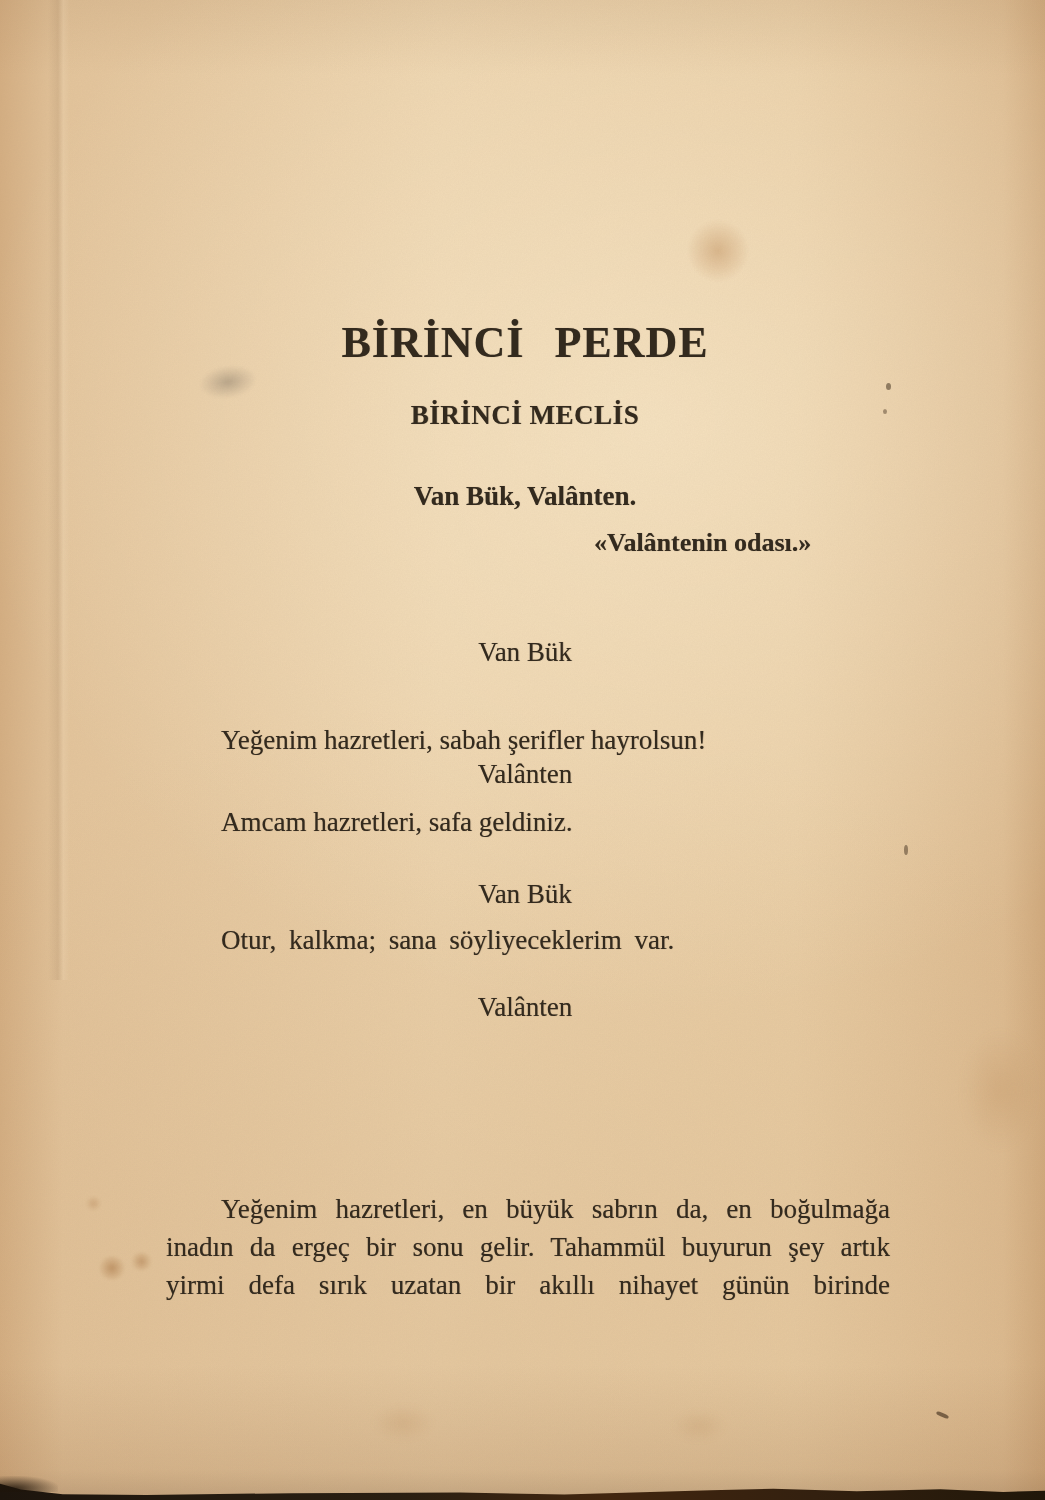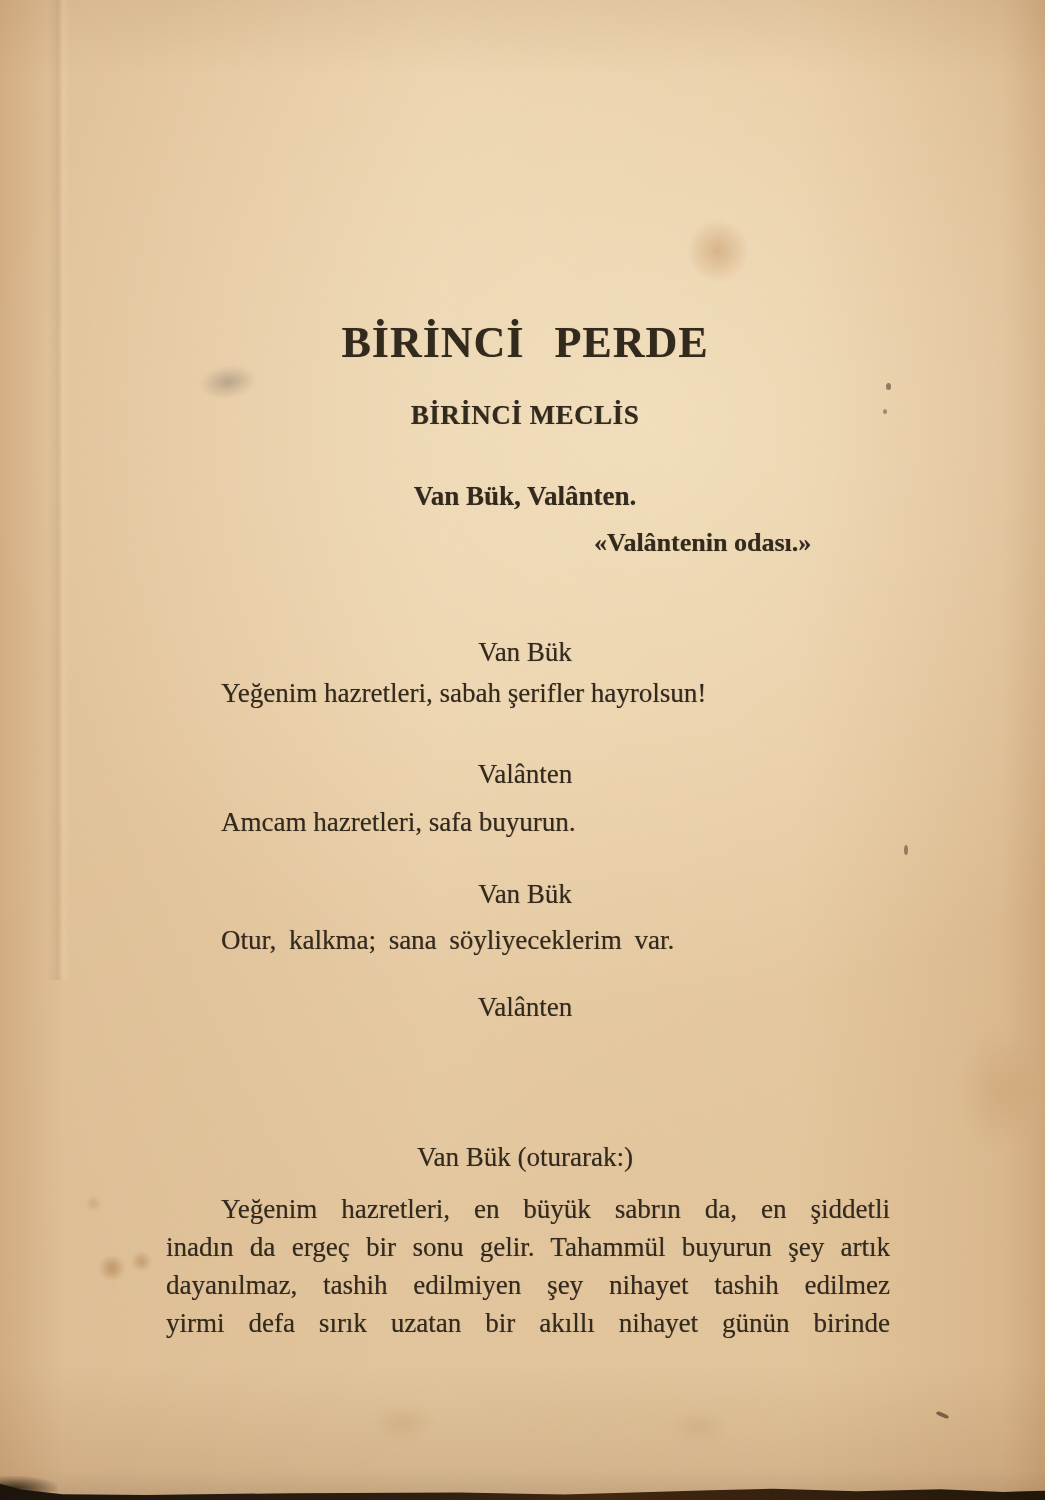--- a/index.html
+++ b/index.html
@@ -115,37 +115,35 @@
   <div class="stain speck-4"></div>
   <div class="bottom-edge"></div>
   <div class="corner-blob"></div>
 
   <h1 class="txt centered act-title">BİRİNCİ PERDE</h1>
   <h2 class="txt centered scene-title">BİRİNCİ MECLİS</h2>
   <div class="txt setting">«Valântenin odası.»</div>
   <div class="txt centered cast">Van Bük, Valânten.</div>
 
   <div class="txt centered speaker" style="top:636px">Van Bük</div>
-  <div class="txt speech" style="top:674px">
+  <div class="txt speech" style="top:721px">
     <div class="ln ind">Yeğenim hazretleri, sabah şerifler hayrolsun!</div>
   </div>
 
   <div class="txt centered speaker" style="top:758px">Valânten</div>
   <div class="txt speech" style="top:803px">
-    <div class="ln ind">Amcam hazretleri, safa buyurun.</div>
+    <div class="ln ind">Amcam hazretleri, safa geldiniz.</div>
   </div>
 
   <div class="txt centered speaker" style="top:878px">Van Bük</div>
   <div class="txt speech" style="top:921px">
     <div class="ln ind sp">Otur, kalkma; sana söyliyeceklerim var.</div>
   </div>
 
   <div class="txt centered speaker" style="top:991px">Valânten</div>
 
-  <div class="txt centered speaker" style="top:1141px">Van Bük (oturarak:)</div>
   <div class="txt speech" style="top:1190px">
-    <div class="ln ind j">Yeğenim hazretleri, en büyük sabrın da, en şiddetli</div>
+    <div class="ln ind j">Yeğenim hazretleri, en büyük sabrın da, en boğulmağa</div>
     <div class="ln j">inadın da ergeç bir sonu gelir. Tahammül buyurun şey artık</div>
-    <div class="ln j">dayanılmaz, tashih edilmiyen şey nihayet tashih edilmez</div>
     <div class="ln j">yirmi defa sırık uzatan bir akıllı nihayet günün birinde</div>
   </div>
 
 </div>
 
 </body></html>

